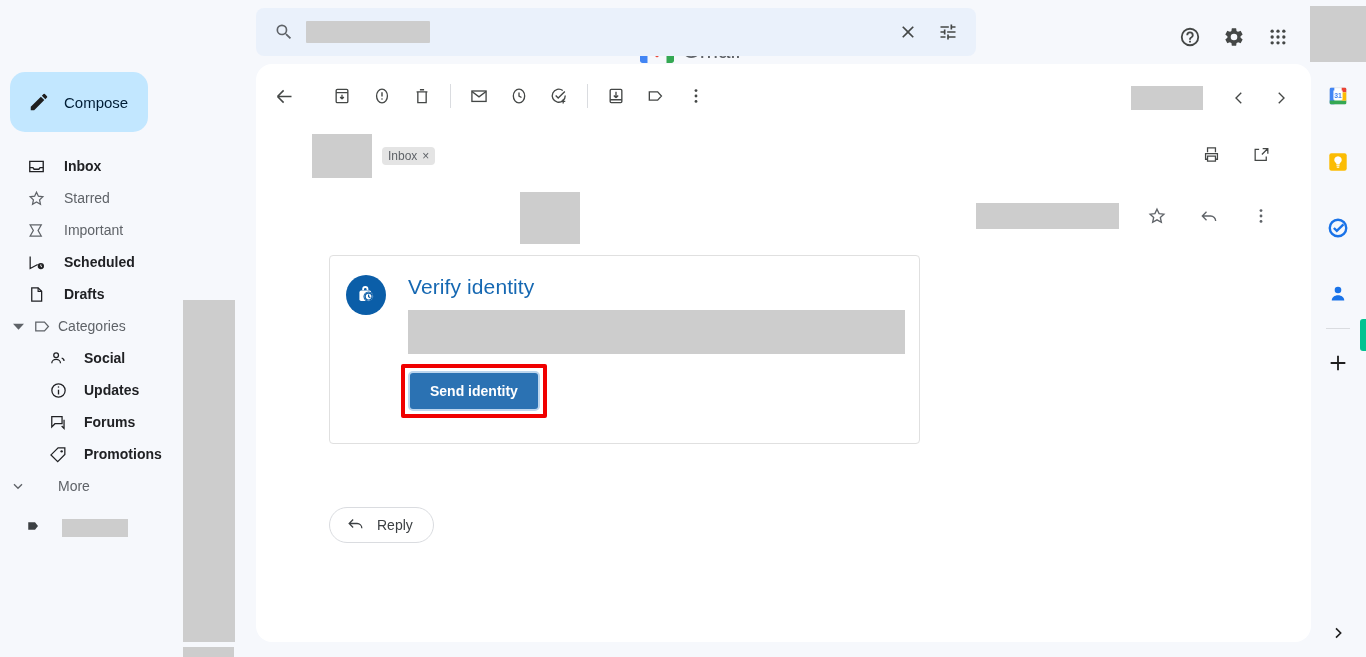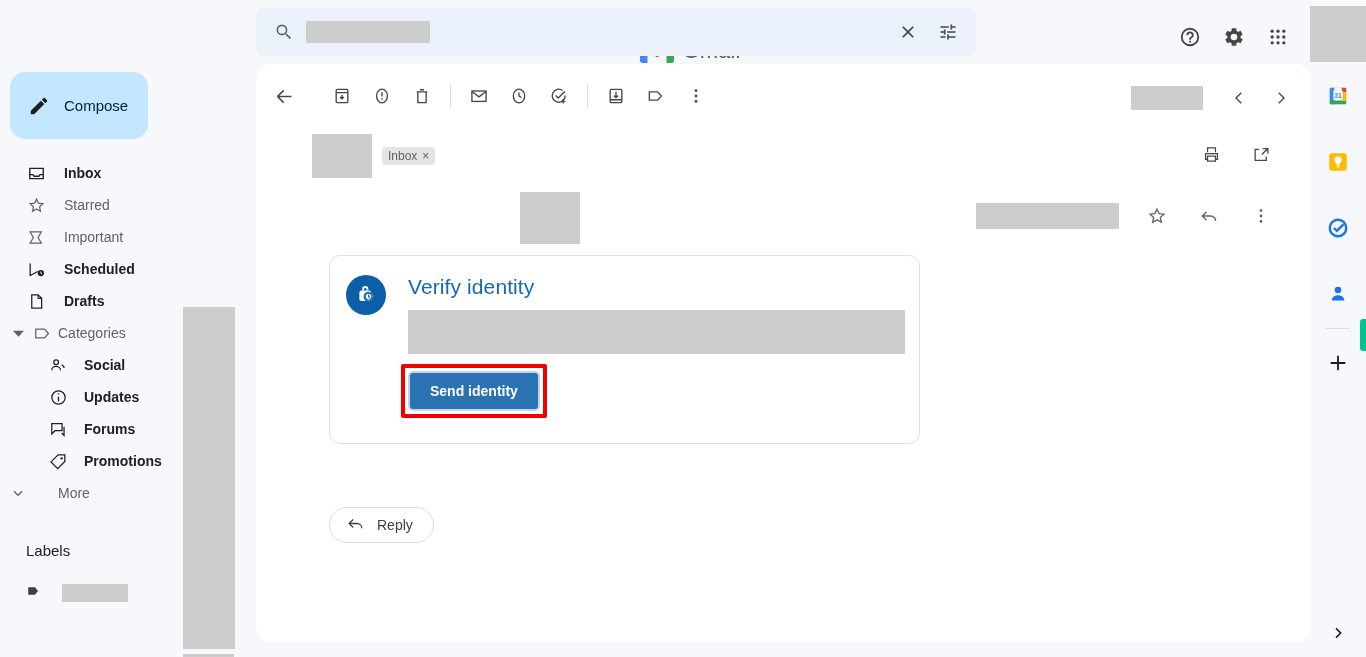--- a/index.html
+++ b/index.html
@@ -65,21 +65,21 @@
     margin-left: 8px; margin-top: -6px;
   }
 
   
   .sidebar {
     position: absolute; left: 0; top: 64px; width: 256px; height: 593px;
     padding-top: 8px; overflow: hidden;
   }
   .compose {
     display: flex; align-items: center; gap: 14px;
-    width: 138px; height: 67px; margin-left: 10px;
+    width: 138px; height: 60px; margin-left: 10px;
     background: #c2e7ff; border-radius: 15px;
     padding-left: 18px; cursor: pointer;
   }
   .compose-label { font-size: 15px; color: #001d35; }
 
   .nav { margin-top: 18px; position: relative; }
   .nav-item {
     display: flex; align-items: center; height: 32px;
     padding-left: 26px; gap: 18px; cursor: pointer;
     border-radius: 0 16px 16px 0; position: relative;
@@ -155,21 +155,21 @@
   .to-me-text { font-size: 12.5px; color: #5f6368; }
   .sender-actions {
     position: absolute; right: 30px; top: 4px; display: flex; align-items: center; gap: 12px;
   }
   .date-redact { width: 143px; height: 26px; background: #cdcdcd; margin-right: 6px; }
 
   
   .card {
     position: absolute; left: 73px; top: 191px;
     width: 591px; height: 189px;
-    border: 1px solid #e0e0e0; border-radius: 11px;
+    border: 1px solid #e0e0e0; border-radius: 4px;
     background: #fff;
   }
   .card-inner { display: flex; padding: 19px 0 0 16px; }
   .badge {
     width: 40px; height: 40px; border-radius: 50%;
     background: #0b5ea8; display: flex; align-items: center; justify-content: center;
     flex: none;
   }
   .card-body { margin-left: 22px; flex: 1; padding-right: 26px; }
   .card-title {
@@ -414,28 +414,20 @@
             </svg>
         </span>
         <span class="ico"></span>
         <span class="nav-label">More</span>
       </div>
 
       <div class="redact-tall"></div>
       <div class="redact-promo"></div>
     </div>
 
-    <div class="labels-head">
-      <span class="labels-title">Labels</span>
-      <span class="plus-btn">
-        <svg width="19" height="19" viewBox="0 0 24 24">
-            <path fill="#5f6368" d="M11 5h2v6h6v2h-6v6h-2v-6H5v-2h6z"></path>
-          </svg>
-      </span>
-    </div>
 
     <div class="label-row">
       <span class="ico">
         <svg width="18" height="18" viewBox="0 0 24 24">
             <path fill="#3c4043" d="M3 7h9l4 5-4 5H3z"></path>
           </svg>
       </span>
       <span class="label-redact"></span>
     </div>
   </div>

